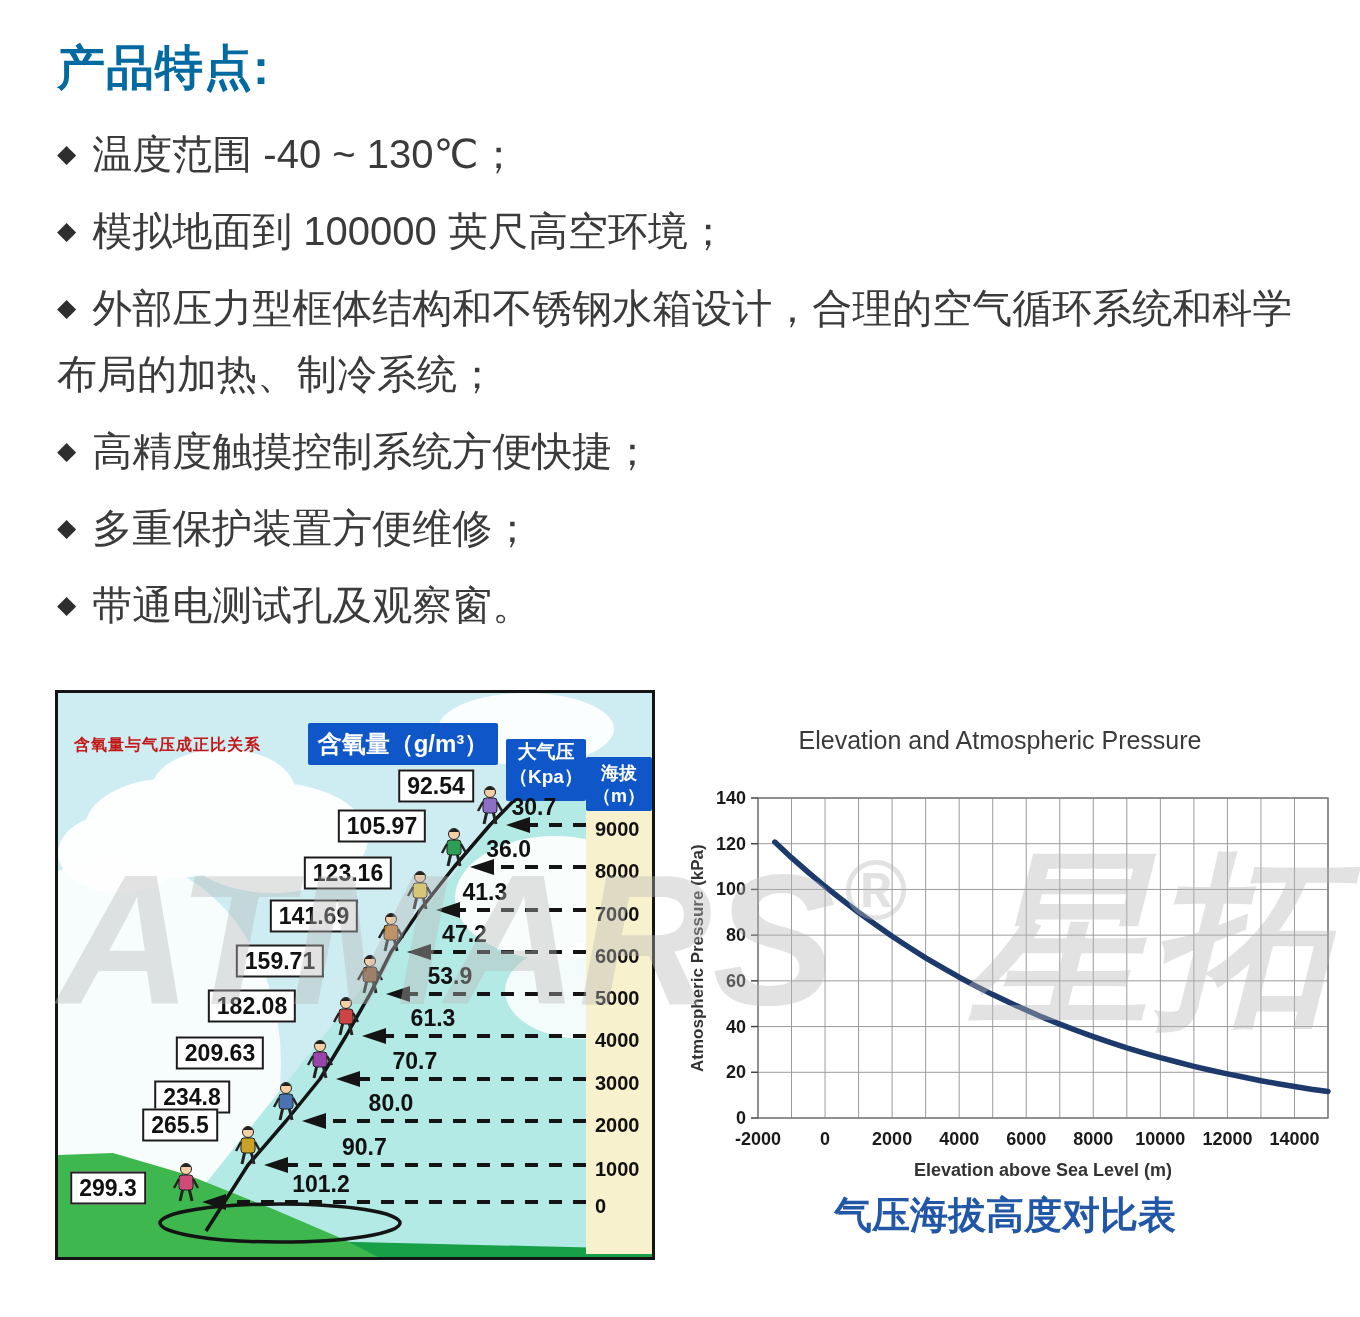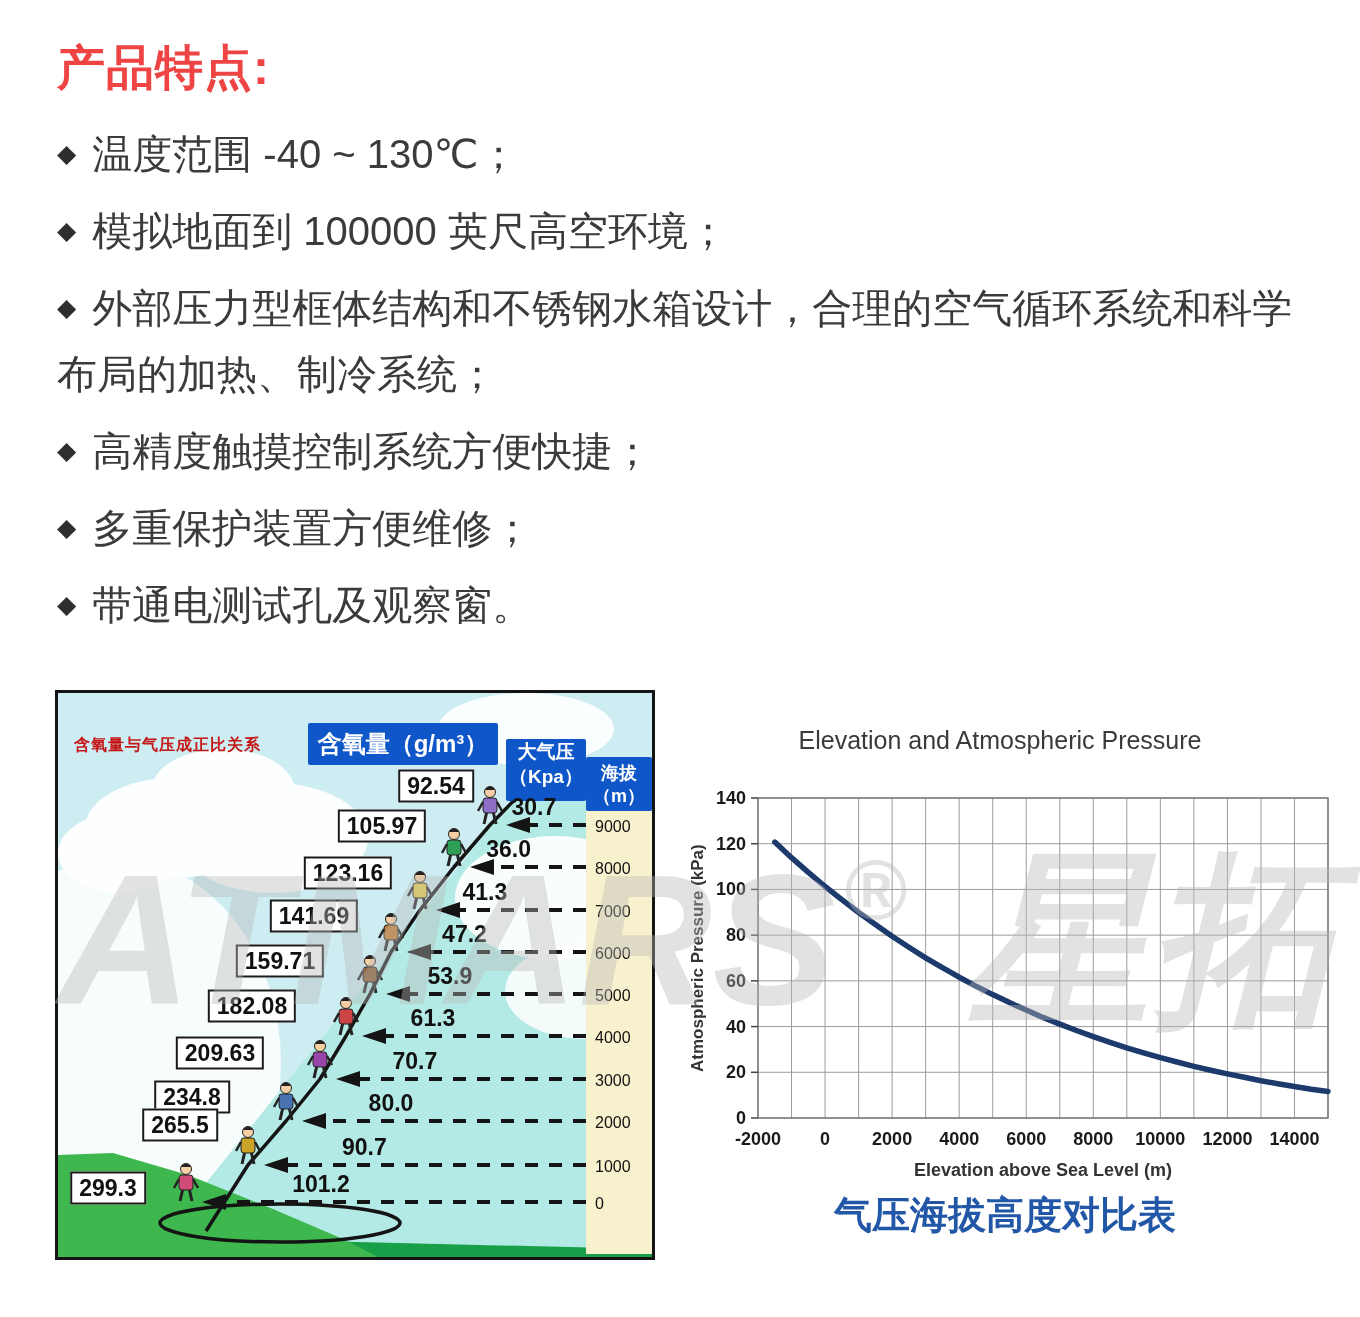--- a/index.html
+++ b/index.html
@@ -4,21 +4,21 @@
 <style>
   html,body{margin:0;padding:0;}
   body{
     width:1360px;height:1317px;position:relative;background:#ffffff;
     font-family:"Liberation Sans","DejaVu Sans",sans-serif;
     overflow:hidden;
   }
   
   .features{position:absolute;left:57px;top:36px;width:1260px;}
   .features h1{
-    margin:0 0 20px 0;font-size:48px;font-weight:bold;color:#ef4444;letter-spacing:1px;
+    margin:0 0 20px 0;font-size:48px;font-weight:bold;color:#0369a1;letter-spacing:1px;
   }
   .features p{
     margin:0 0 10px 0;font-size:40px;line-height:66px;color:#3b3b3b;font-weight:400;
   }
   .features .diamond{
     font-size:25px;color:#2e2e2e;margin-right:16px;vertical-align:6px;
   }
   
   .cartoon{
     position:absolute;left:55px;top:690px;width:600px;height:570px;
@@ -50,21 +50,21 @@
   .oxbox{
     position:absolute;transform:translate(-50%,-50%);background:#ffffff;
     border:2px solid #1c1c1c;padding:1px 7px;font-size:23px;font-weight:bold;
     color:#111;white-space:nowrap;z-index:3;
   }
   .pnum{
     position:absolute;transform:translate(-50%,-50%);font-size:23px;font-weight:bold;
     color:#111;white-space:nowrap;z-index:3;
   }
   .enum_{
-    position:absolute;font-size:16px;font-weight:normal;color:#111;z-index:3;white-space:nowrap;
+    position:absolute;font-size:20px;font-weight:bold;color:#111;z-index:3;white-space:nowrap;
   }
   
   .chartbox{position:absolute;left:680px;top:698px;width:665px;height:560px;background:#ffffff;}
   .ch-title{
     position:absolute;left:40px;top:28px;width:560px;text-align:center;
     font-size:25px;color:#3a3a3a;white-space:nowrap;
   }
   .ch-ylab{
     position:absolute;left:8px;top:100px;height:320px;width:26px;
     writing-mode:vertical-rl;transform:rotate(180deg);text-align:center;

